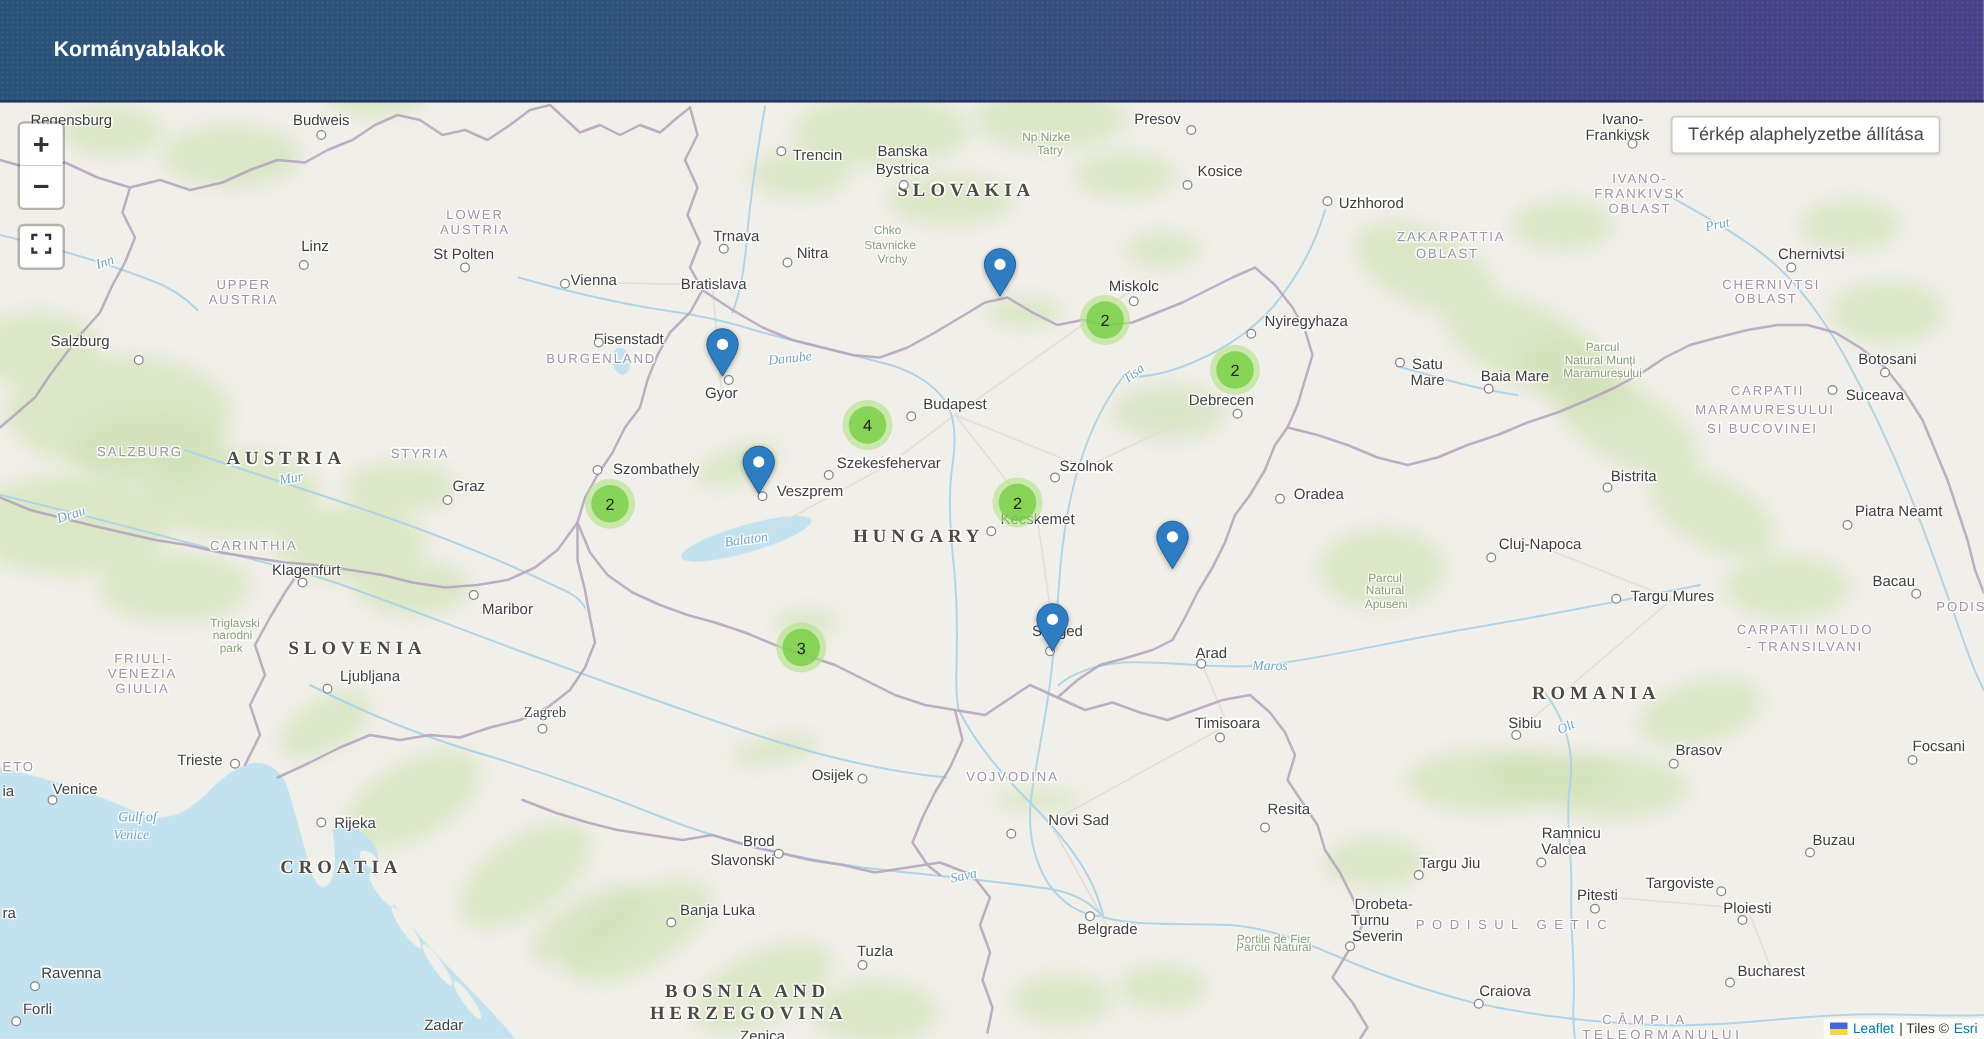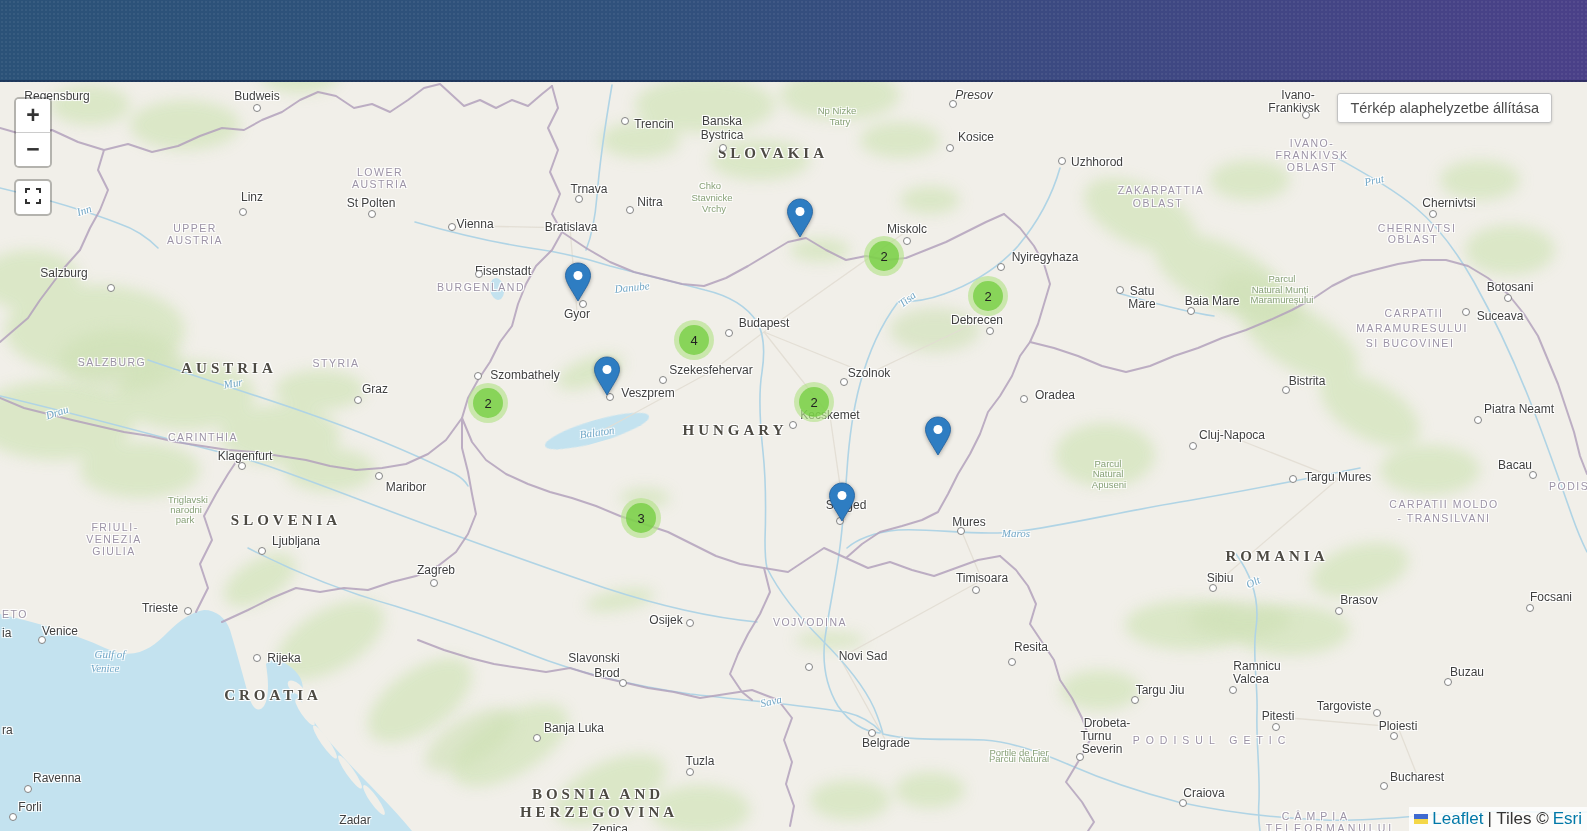--- a/index.html
+++ b/index.html
@@ -50,21 +50,21 @@
   .zbtn{width:34px;height:33px;display:flex;align-items:center;justify-content:center;
     font-size:23px;font-weight:bold;color:#333;cursor:pointer;background:#fff;}
   #zoom-in{border-bottom:1px solid #ccc;border-radius:3px 3px 0 0;}
   #zoom-out{border-radius:0 0 3px 3px;}
   #fs-ctl{left:14px;top:179px;width:34px;height:33px;display:flex;align-items:center;
     justify-content:center;cursor:pointer;}
   #reset-btn{position:absolute;right:35px;top:93px;z-index:20;background:#fff;
     border:1px solid #c2c2c2;border-radius:3px;padding:6px 12px;font-size:14.5px;color:#4a4a4a;
     box-shadow:0 1px 3px rgba(0,0,0,.15);cursor:pointer;white-space:nowrap;}
   #attribution{position:absolute;right:0;bottom:0;z-index:20;background:rgba(255,255,255,.8);
-    padding:2px 5px;font-size:17px;color:#333;display:flex;align-items:center;gap:4px;}
+    padding:2px 5px;font-size:11px;color:#333;display:flex;align-items:center;gap:4px;}
   #attribution a{color:var(--link);text-decoration:none;cursor:pointer;}
   #ua-flag{display:inline-block;width:14px;height:10px;
     background:linear-gradient(#3f6ad0 0 50%,#f4d748 50% 100%);}
 </style>
 </head>
 <body>
 
 <div id="map">
   <svg id="map-base" width="1587" height="831" viewBox="0 0 1587 831">
     <defs>
@@ -190,21 +190,21 @@
       <div class="lbl city" style="left: 475px; top: 224px; transform: translate(-50%, -50%);">Vienna</div>
       <div class="lbl city" style="left: 64px; top: 273px; transform: translate(-50%, -50%);">Salzburg</div>
       <div class="lbl city" style="left: 503px; top: 271px; transform: translate(-50%, -50%);">Eisenstadt</div>
       <div class="lbl city" style="left: 654px; top: 124px; transform: translate(-50%, -50%);">Trencin</div>
       <div class="lbl city" style="left: 722px; top: 121px; transform: translate(-50%, -50%);">Banska</div>
       <div class="lbl city" style="left: 722px; top: 135px; transform: translate(-50%, -50%);">Bystrica</div>
       <div class="lbl city" style="left: 589px; top: 189px; transform: translate(-50%, -50%);">Trnava</div>
       <div class="lbl city" style="left: 650px; top: 202px; transform: translate(-50%, -50%);">Nitra</div>
       <div class="lbl city" style="left: 571px; top: 227px; transform: translate(-50%, -50%);">Bratislava</div>
       <div class="lbl city" style="left: 577px; top: 314px; transform: translate(-50%, -50%);">Gyor</div>
-      <div class="lbl city" style="left: 974px; top: 95px; transform: translate(-50%, -50%); font-style: italic;">Presov</div>
+      <div class="lbl city" style="left: 926px; top: 95px; transform: translate(-50%, -50%);">Presov</div>
       <div class="lbl city" style="left: 976px; top: 137px; transform: translate(-50%, -50%);">Kosice</div>
       <div class="lbl city" style="left: 907px; top: 229px; transform: translate(-50%, -50%);">Miskolc</div>
       <div class="lbl city" style="left: 1045px; top: 257px; transform: translate(-50%, -50%);">Nyiregyhaza</div>
       <div class="lbl city" style="left: 1097px; top: 162px; transform: translate(-50%, -50%);">Uzhhorod</div>
       <div class="lbl city" style="left: 1298px; top: 95px; transform: translate(-50%, -50%);">Ivano-</div>
       <div class="lbl city" style="left: 1294px; top: 108px; transform: translate(-50%, -50%);">Frankivsk</div>
       <div class="lbl city" style="left: 1449px; top: 203px; transform: translate(-50%, -50%);">Chernivtsi</div>
       <div class="lbl city" style="left: 764px; top: 323px; transform: translate(-50%, -50%);">Budapest</div>
       <div class="lbl city" style="left: 977px; top: 320px; transform: translate(-50%, -50%);">Debrecen</div>
       <div class="lbl city" style="left: 1142px; top: 291px; transform: translate(-50%, -50%);">Satu</div>
@@ -216,33 +216,33 @@
       <div class="lbl city" style="left: 711px; top: 370px; transform: translate(-50%, -50%);">Szekesfehervar</div>
       <div class="lbl city" style="left: 648px; top: 393px; transform: translate(-50%, -50%);">Veszprem</div>
       <div class="lbl city" style="left: 869px; top: 373px; transform: translate(-50%, -50%);">Szolnok</div>
       <div class="lbl city" style="left: 830px; top: 415px; transform: translate(-50%, -50%);">Kecskemet</div>
       <div class="lbl city" style="left: 846px; top: 505px; transform: translate(-50%, -50%);">Szeged</div>
       <div class="lbl city" style="left: 1055px; top: 395px; transform: translate(-50%, -50%);">Oradea</div>
       <div class="lbl city" style="left: 375px; top: 389px; transform: translate(-50%, -50%);">Graz</div>
       <div class="lbl city" style="left: 245px; top: 456px; transform: translate(-50%, -50%);">Klagenfurt</div>
       <div class="lbl city" style="left: 406px; top: 487px; transform: translate(-50%, -50%);">Maribor</div>
       <div class="lbl city" style="left: 296px; top: 541px; transform: translate(-50%, -50%);">Ljubljana</div>
-      <div class="lbl city" style="left: 436px; top: 570px; transform: translate(-50%, -50%);">Zagreb</div>
+      <div class="lbl city" style="left: 436px; top: 570px; transform: translate(-50%, -50%); font-family: Liberation Serif, serif;">Zagreb</div>
       <div class="lbl city" style="left: 160px; top: 608px; transform: translate(-50%, -50%);">Trieste</div>
       <div class="lbl city" style="left: 60px; top: 631px; transform: translate(-50%, -50%);">Venice</div>
       <div class="lbl city" style="left: 284px; top: 658px; transform: translate(-50%, -50%);">Rijeka</div>
       <div class="lbl city" style="left: 666px; top: 620px; transform: translate(-50%, -50%);">Osijek</div>
-      <div class="lbl city" style="left: 594px; top: 658px; transform: translate(-50%, -50%);">Slavonski</div>
+      <div class="lbl city" style="left: 594px; top: 688px; transform: translate(-50%, -50%);">Slavonski</div>
       <div class="lbl city" style="left: 607px; top: 673px; transform: translate(-50%, -50%);">Brod</div>
       <div class="lbl city" style="left: 839px; top: 656px; transform: translate(-50%, -50%); padding-left: 48px;">Novi Sad</div>
       <div class="lbl city" style="left: 574px; top: 728px; transform: translate(-50%, -50%);">Banja Luka</div>
       <div class="lbl city" style="left: 700px; top: 761px; transform: translate(-50%, -50%);">Tuzla</div>
       <div class="lbl city" style="left: 886px; top: 743px; transform: translate(-50%, -50%);">Belgrade</div>
       <div class="lbl city" style="left: 982px; top: 578px; transform: translate(-50%, -50%);">Timisoara</div>
-      <div class="lbl city" style="left: 969px; top: 522px; transform: translate(-50%, -50%);">Mures</div>
+      <div class="lbl city" style="left: 969px; top: 522px; transform: translate(-50%, -50%);">Arad</div>
       <div class="lbl city" style="left: 1031px; top: 647px; transform: translate(-50%, -50%);">Resita</div>
       <div class="lbl city" style="left: 1220px; top: 578px; transform: translate(-50%, -50%);">Sibiu</div>
       <div class="lbl city" style="left: 1359px; top: 600px; transform: translate(-50%, -50%);">Brasov</div>
       <div class="lbl city" style="left: 1257px; top: 666px; transform: translate(-50%, -50%);">Ramnicu</div>
       <div class="lbl city" style="left: 1251px; top: 679px; transform: translate(-50%, -50%);">Valcea</div>
       <div class="lbl city" style="left: 1467px; top: 672px; transform: translate(-50%, -50%);">Buzau</div>
       <div class="lbl city" style="left: 1160px; top: 690px; transform: translate(-50%, -50%);">Targu Jiu</div>
       <div class="lbl city" style="left: 1344px; top: 706px; transform: translate(-50%, -50%);">Targoviste</div>
       <div class="lbl city" style="left: 1278px; top: 716px; transform: translate(-50%, -50%);">Pitesti</div>
       <div class="lbl city" style="left: 1398px; top: 726px; transform: translate(-50%, -50%);">Ploiesti</div>
@@ -466,13 +466,14 @@
 <div id="reset-btn">Térkép alaphelyzetbe állítása</div>
 
 <div id="attribution">
   <span id="ua-flag"></span>
   <a>Leaflet</a>
   <span>| Tiles ©</span>
   <a>Esri</a>
 </div>
 
 <div id="navbar">
+  <div class="tab">Kormányablakok</div>
 </div>
 
 </body></html>

